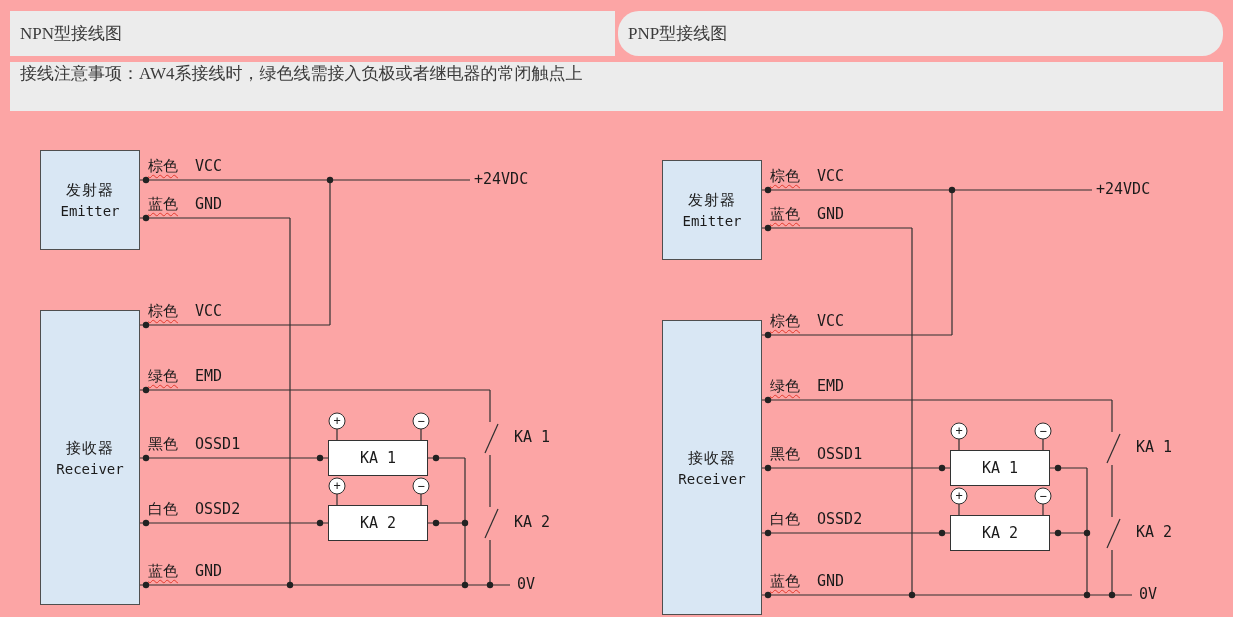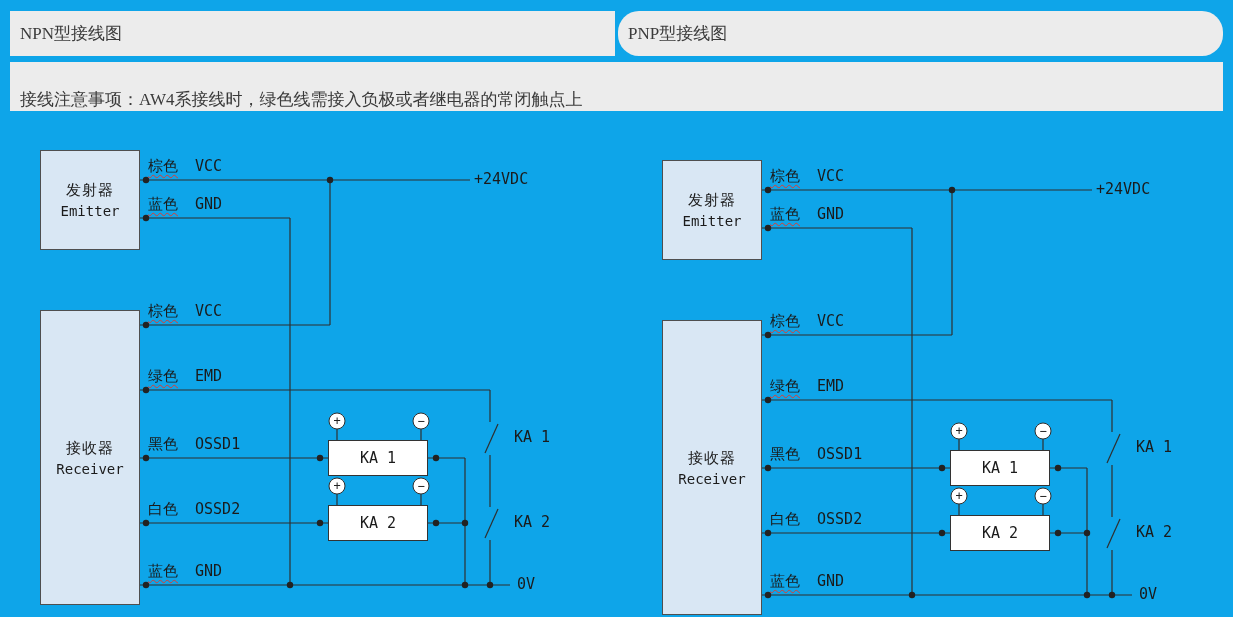--- a/index.html
+++ b/index.html
@@ -1,27 +1,27 @@
 <!DOCTYPE html>
 <html><head>
 <meta charset="utf-8">
 <style>
   * { box-sizing: border-box; }
   html,body { margin:0; padding:0; background:#ffffff; }
   body { width:1233px; height:617px; font-family:"Liberation Serif", serif; }
-  .page { position:relative; width:1233px; height:617px; background:#0ea5e9; overflow:hidden; }
+  .page { position:relative; width:1233px; height:617px; background:#fca5a5; overflow:hidden; }
 
   
   .tabs-bar { position:absolute; left:10px; top:11px; width:1213px; height:45px; display:flex; }
   .tab { background:#ececec; height:100%; display:flex; align-items:center; padding-left:10px;
          font-size:17px; color:#3a3a3a; }
   .tab-left  { width:605px; margin-right:3px; }
   .tab-right { flex:1;border-radius:21px; }
   .note-bar { position:absolute; left:10px; top:62px; width:1213px; height:49px; background:#ececec;
-              display:flex; align-items:flex-end; padding-left:10px; font-size:17px; color:#3a3a3a; }
+              display:flex; align-items:flex-start; padding-left:10px; font-size:17px; color:#3a3a3a; }
 
   
   .diagram { position:absolute; left:30px; top:140px; width:580px; height:475px; }
   .diagram-right { left:652px; top:150px; }
   .wires { position:absolute; left:0; top:0; }
 
   .device-box { position:absolute; background:#d9e7f4; border:1px solid #4f4f4f;
                 display:flex; flex-direction:column; align-items:center; justify-content:center;
                 gap:3px; color:#1b1b1b; }
   .device-box .dev-cn { font-size:15px; letter-spacing:1px; }

